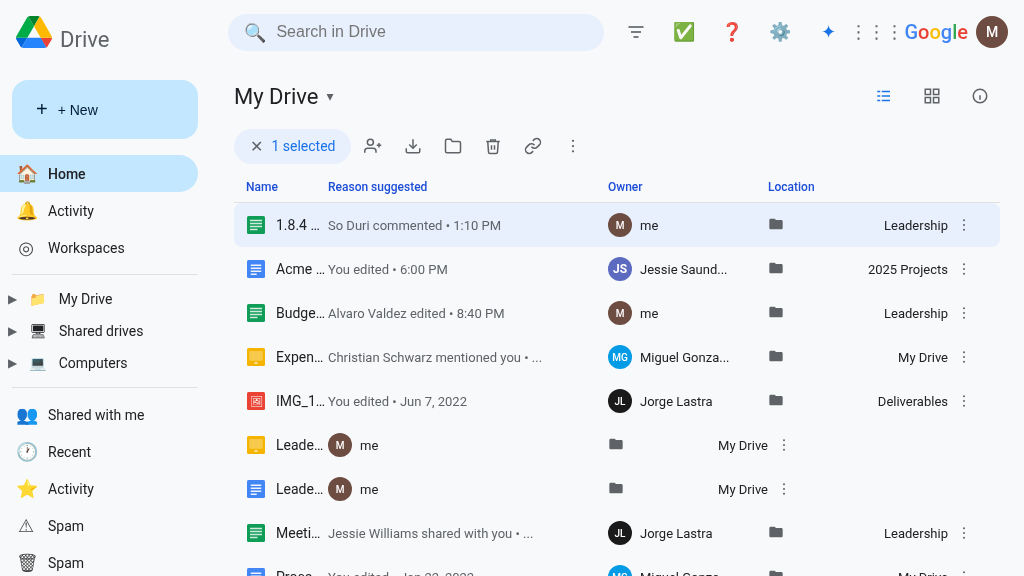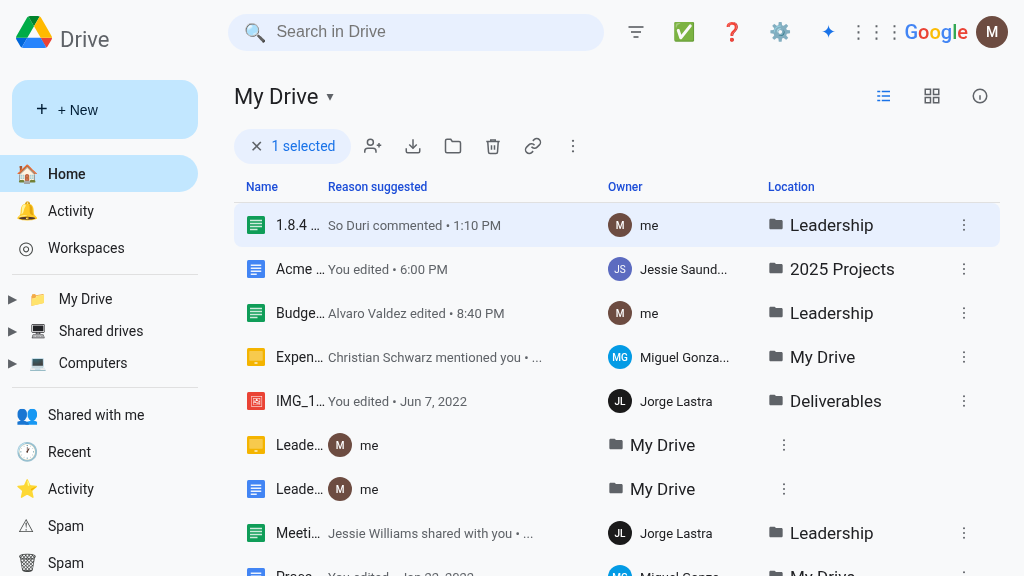--- a/index.html
+++ b/index.html
@@ -58,21 +58,21 @@
     .table-header { display: grid; grid-template-columns: 1fr 280px 160px 180px 40px; padding: 8px 12px; color: #1d4ed8; font-size: 12px; font-weight: 500; border-bottom: 1px solid #e0e0e0; }
     .file-row { display: grid; grid-template-columns: 1fr 280px 160px 180px 40px; padding: 6px 12px; align-items: center; border-radius: 8px; cursor: pointer; }
     .file-row.selected { background: #e8f0fe; }
     .file-name-cell { display: flex; align-items: center; gap: 10px; font-size: 14px; overflow: hidden; }
     .file-icon { width: 20px; height: 20px; flex-shrink: 0; display: flex; align-items: center; justify-content: center; }
     .file-name { white-space: nowrap; overflow: hidden; text-overflow: ellipsis; }
     .reason-cell { font-size: 13px; color: #5f6368; white-space: nowrap; overflow: hidden; text-overflow: ellipsis; }
     .owner-cell { display: flex; align-items: center; gap: 8px; font-size: 13px; color: #202124; }
     .owner-avatar { width: 24px; height: 24px; border-radius: 50%; flex-shrink: 0; }
     .owner-name { white-space: nowrap; overflow: hidden; text-overflow: ellipsis; max-width: 110px; }
-    .location-cell { display: flex; align-items: center; gap: 6px; font-size: 17px; color: #202124; }
+    .location-cell { display: flex; align-items: center; font-size: 13px; color: #202124; justify-content: space-between; }
     .location-icon { font-size: 14px; color: #5f6368; }
     .more-btn { width: 32px; height: 32px; border-radius: 50%; display: flex; align-items: center; justify-content: center; cursor: pointer; color: #5f6368; border: none; background: transparent; }
 
     
     ::-webkit-scrollbar { width: 8px; }
     ::-webkit-scrollbar-track { background: transparent; }
     ::-webkit-scrollbar-thumb { background: #bdc1c6; border-radius: 4px; }
   </style>
 </head>
 <body>
@@ -316,21 +316,21 @@
                   <rect x="5" y="6" width="14" height="2" fill="white" opacity="0.9"></rect>
                   <rect x="5" y="10" width="14" height="2" fill="white" opacity="0.9"></rect>
                   <rect x="5" y="14" width="14" height="2" fill="white" opacity="0.9"></rect>
                   <rect x="5" y="18" width="8" height="2" fill="white" opacity="0.9"></rect>
                 </svg>
               </span>
         <span class="file-name">Acme Customer List</span>
       </div>
       <div class="reason-cell">You edited • 6:00 PM</div>
       <div class="owner-cell">
-        <div class="owner-avatar" style="background:#5c6bc0; display:flex; align-items:center; justify-content:center; color:white; font-size:10px; font-weight:400;">JS</div>
+        <div class="owner-avatar" style="background:#5c6bc0; display:flex; align-items:center; justify-content:center; color:white; font-size:12px; font-weight:700;">JS</div>
         <span class="owner-name">Jessie Saund...</span>
       </div>
       <div class="location-cell">
         <span class="location-icon">
           <svg width="16" height="16" viewBox="0 0 24 24" fill="#5f6368">
                   <path d="M20 6h-8l-2-2H4c-1.1 0-2 .9-2 2v12c0 1.1.9 2 2 2h16c1.1 0 2-.9 2-2V8c0-1.1-.9-2-2-2z"></path>
                 </svg>
         </span>
         <span>2025 Projects</span>
       </div>

